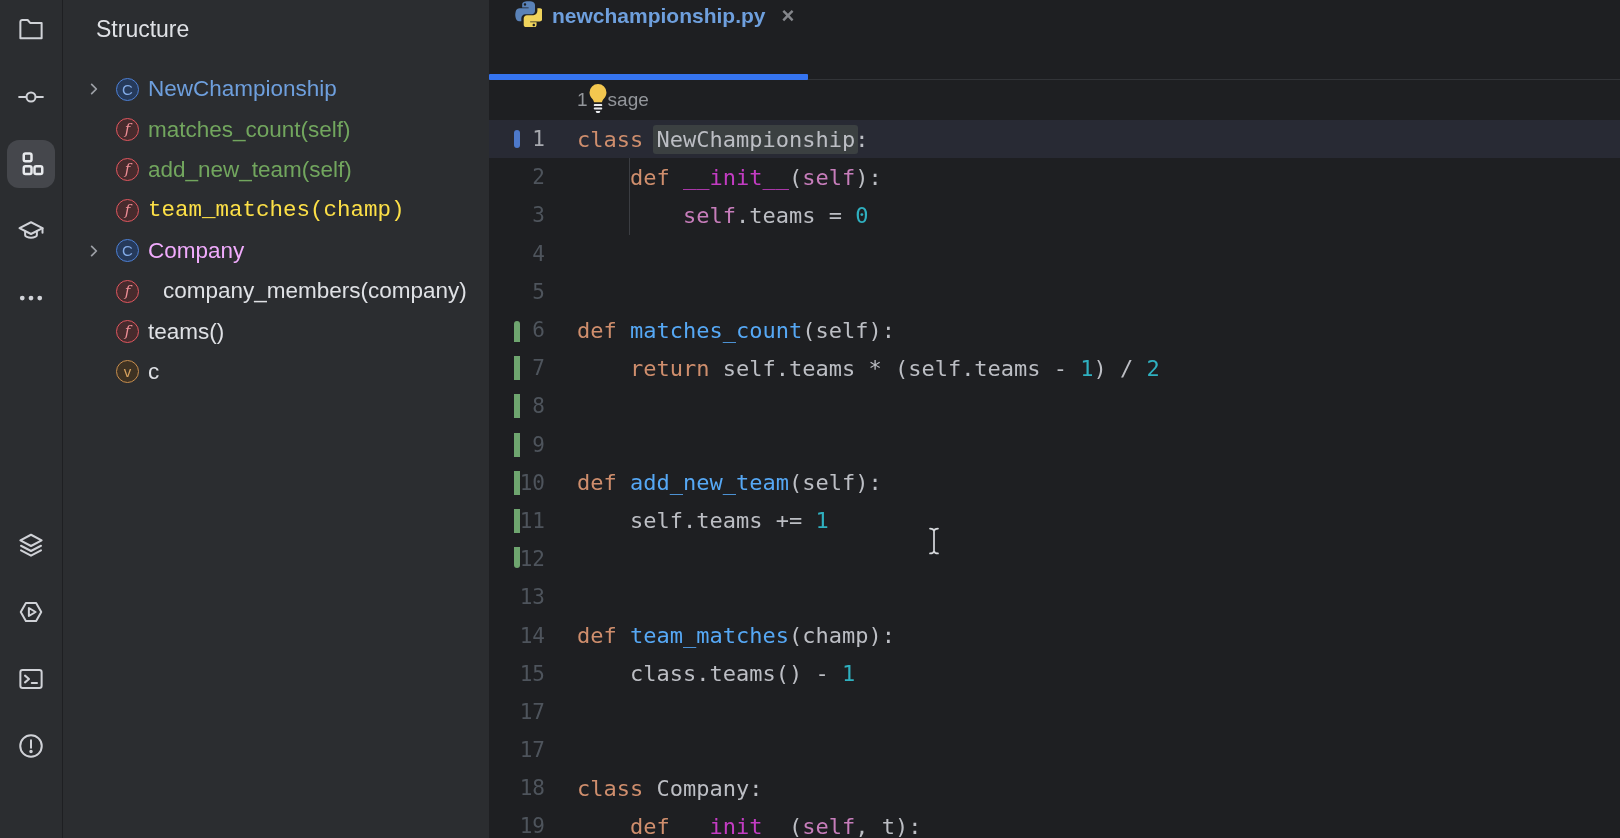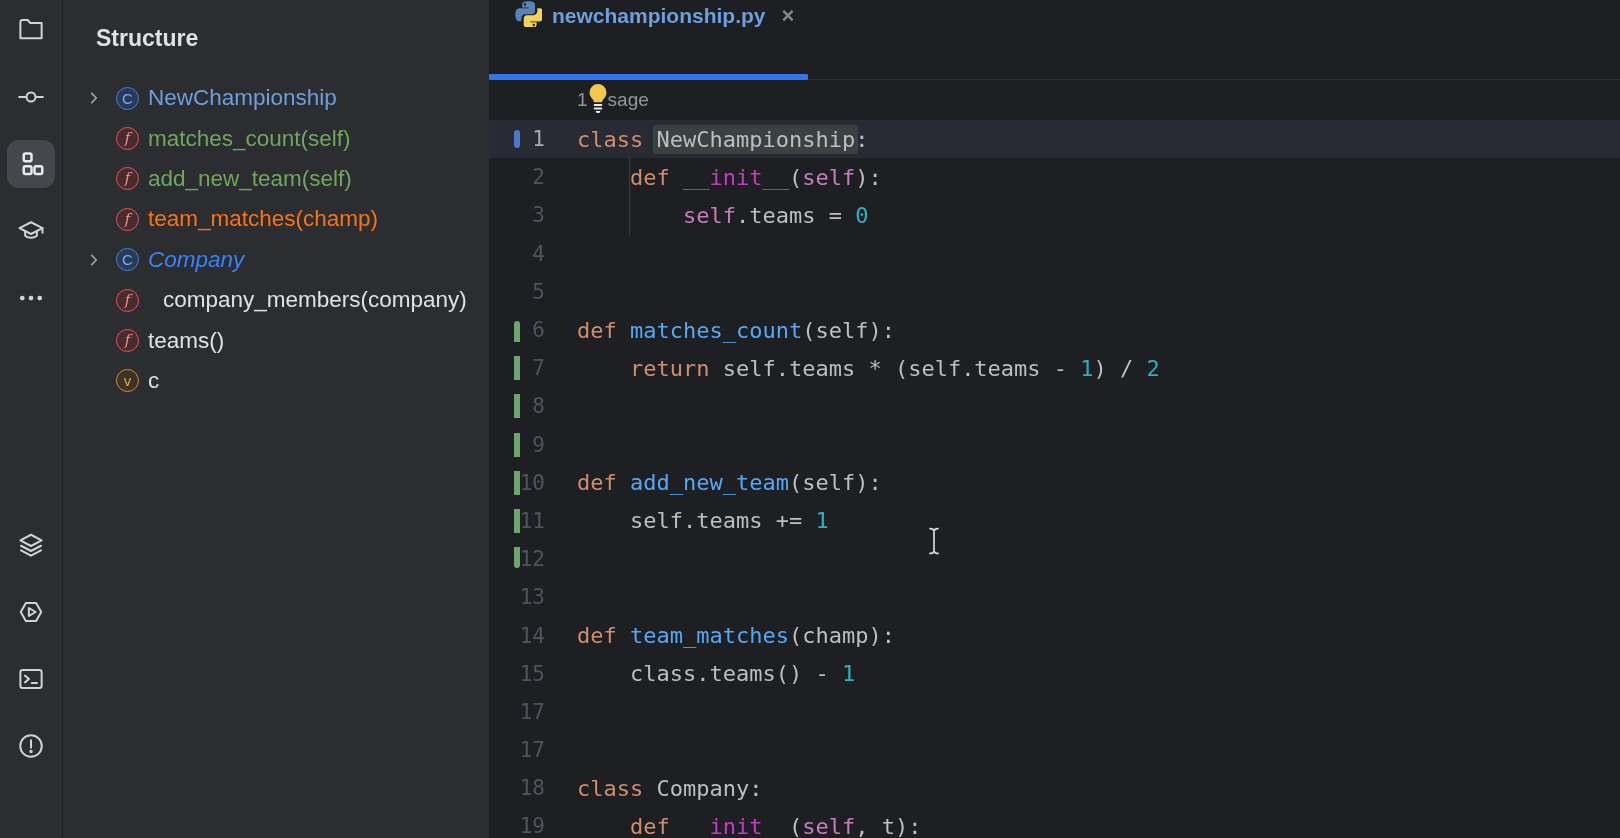--- a/index.html
+++ b/index.html
@@ -23,23 +23,22 @@
     display:flex; align-items:center; justify-content:center;
     margin-bottom:19px; flex:none; cursor:pointer;
   }
   .stripe-btn.selected { background:#45474c; }
   .stripe-spacer { flex:1; }
   .stripe-btn svg { display:block; }
 
   
   .structure-pane { width:426px; background:#2b2d30; flex:none; overflow:hidden; }
   .pane-header {
-    padding:16px 0 0 33px; font-size:23px; font-weight:bold; color:#dfe1e5;
+    padding:16px 0 0 33px; font-size:23px; font-weight:normal; color:#dfe1e5;
     height:45px;
-    margin-top:9px;
   }
   .tree { margin-top:24px; }
   .tree-row { height:40.4px; display:flex; align-items:center; padding-left:23px; cursor:pointer; }
   .chev { width:16px; height:16px; flex:none; display:flex; align-items:center; justify-content:center; }
   .kind-icon {
     width:23px; height:23px; margin-left:14px; flex:none; border-radius:50%;
     border:1.5px solid; display:flex; align-items:center; justify-content:center;
     font-size:15px; line-height:1; font-family:"DejaVu Serif",serif;
   }
   .kind-class    { border-color:#4e80d4; background:#263a5b; color:#82aae6; font-family:"Liberation Sans",sans-serif; }
@@ -198,30 +197,30 @@
           <span class="tree-label" style="color: rgb(114, 166, 94);">matches_count(self)</span>
         </div>
         <div class="tree-row">
           <span class="chev"></span>
           <span class="kind-icon kind-function">f</span>
           <span class="tree-label" style="color: rgb(114, 166, 94);">add_new_team(self)</span>
         </div>
         <div class="tree-row">
           <span class="chev"></span>
           <span class="kind-icon kind-function">f</span>
-          <span class="tree-label" style="color: #f97316;">team_matches(champ)</span>
+          <span class="tree-label" style="color: #fde047; font-family: Liberation Mono, monospace;">team_matches(champ)</span>
         </div>
         <div class="tree-row">
           <span class="chev">
             <svg width="14" height="14" viewBox="0 0 12 12">
               <path d="M4 2l4 4-4 4" fill="none" stroke="#9da0a6" stroke-width="1.5" stroke-linecap="round" stroke-linejoin="round"></path>
             </svg>
           </span>
           <span class="kind-icon kind-class">C</span>
-          <span class="tree-label" style="color: #3b82f6; font-style: italic;">Company</span>
+          <span class="tree-label" style="color: #f0abfc;">Company</span>
         </div>
         <div class="tree-row">
           <span class="chev"></span>
           <span class="kind-icon kind-function">f</span>
           <span class="tree-label" style="color: rgb(223, 225, 229); margin-left: 24px;">company_members(company)</span>
         </div>
         <div class="tree-row">
           <span class="chev"></span>
           <span class="kind-icon kind-function">f</span>
           <span class="tree-label" style="color: rgb(223, 225, 229);">teams()</span>

